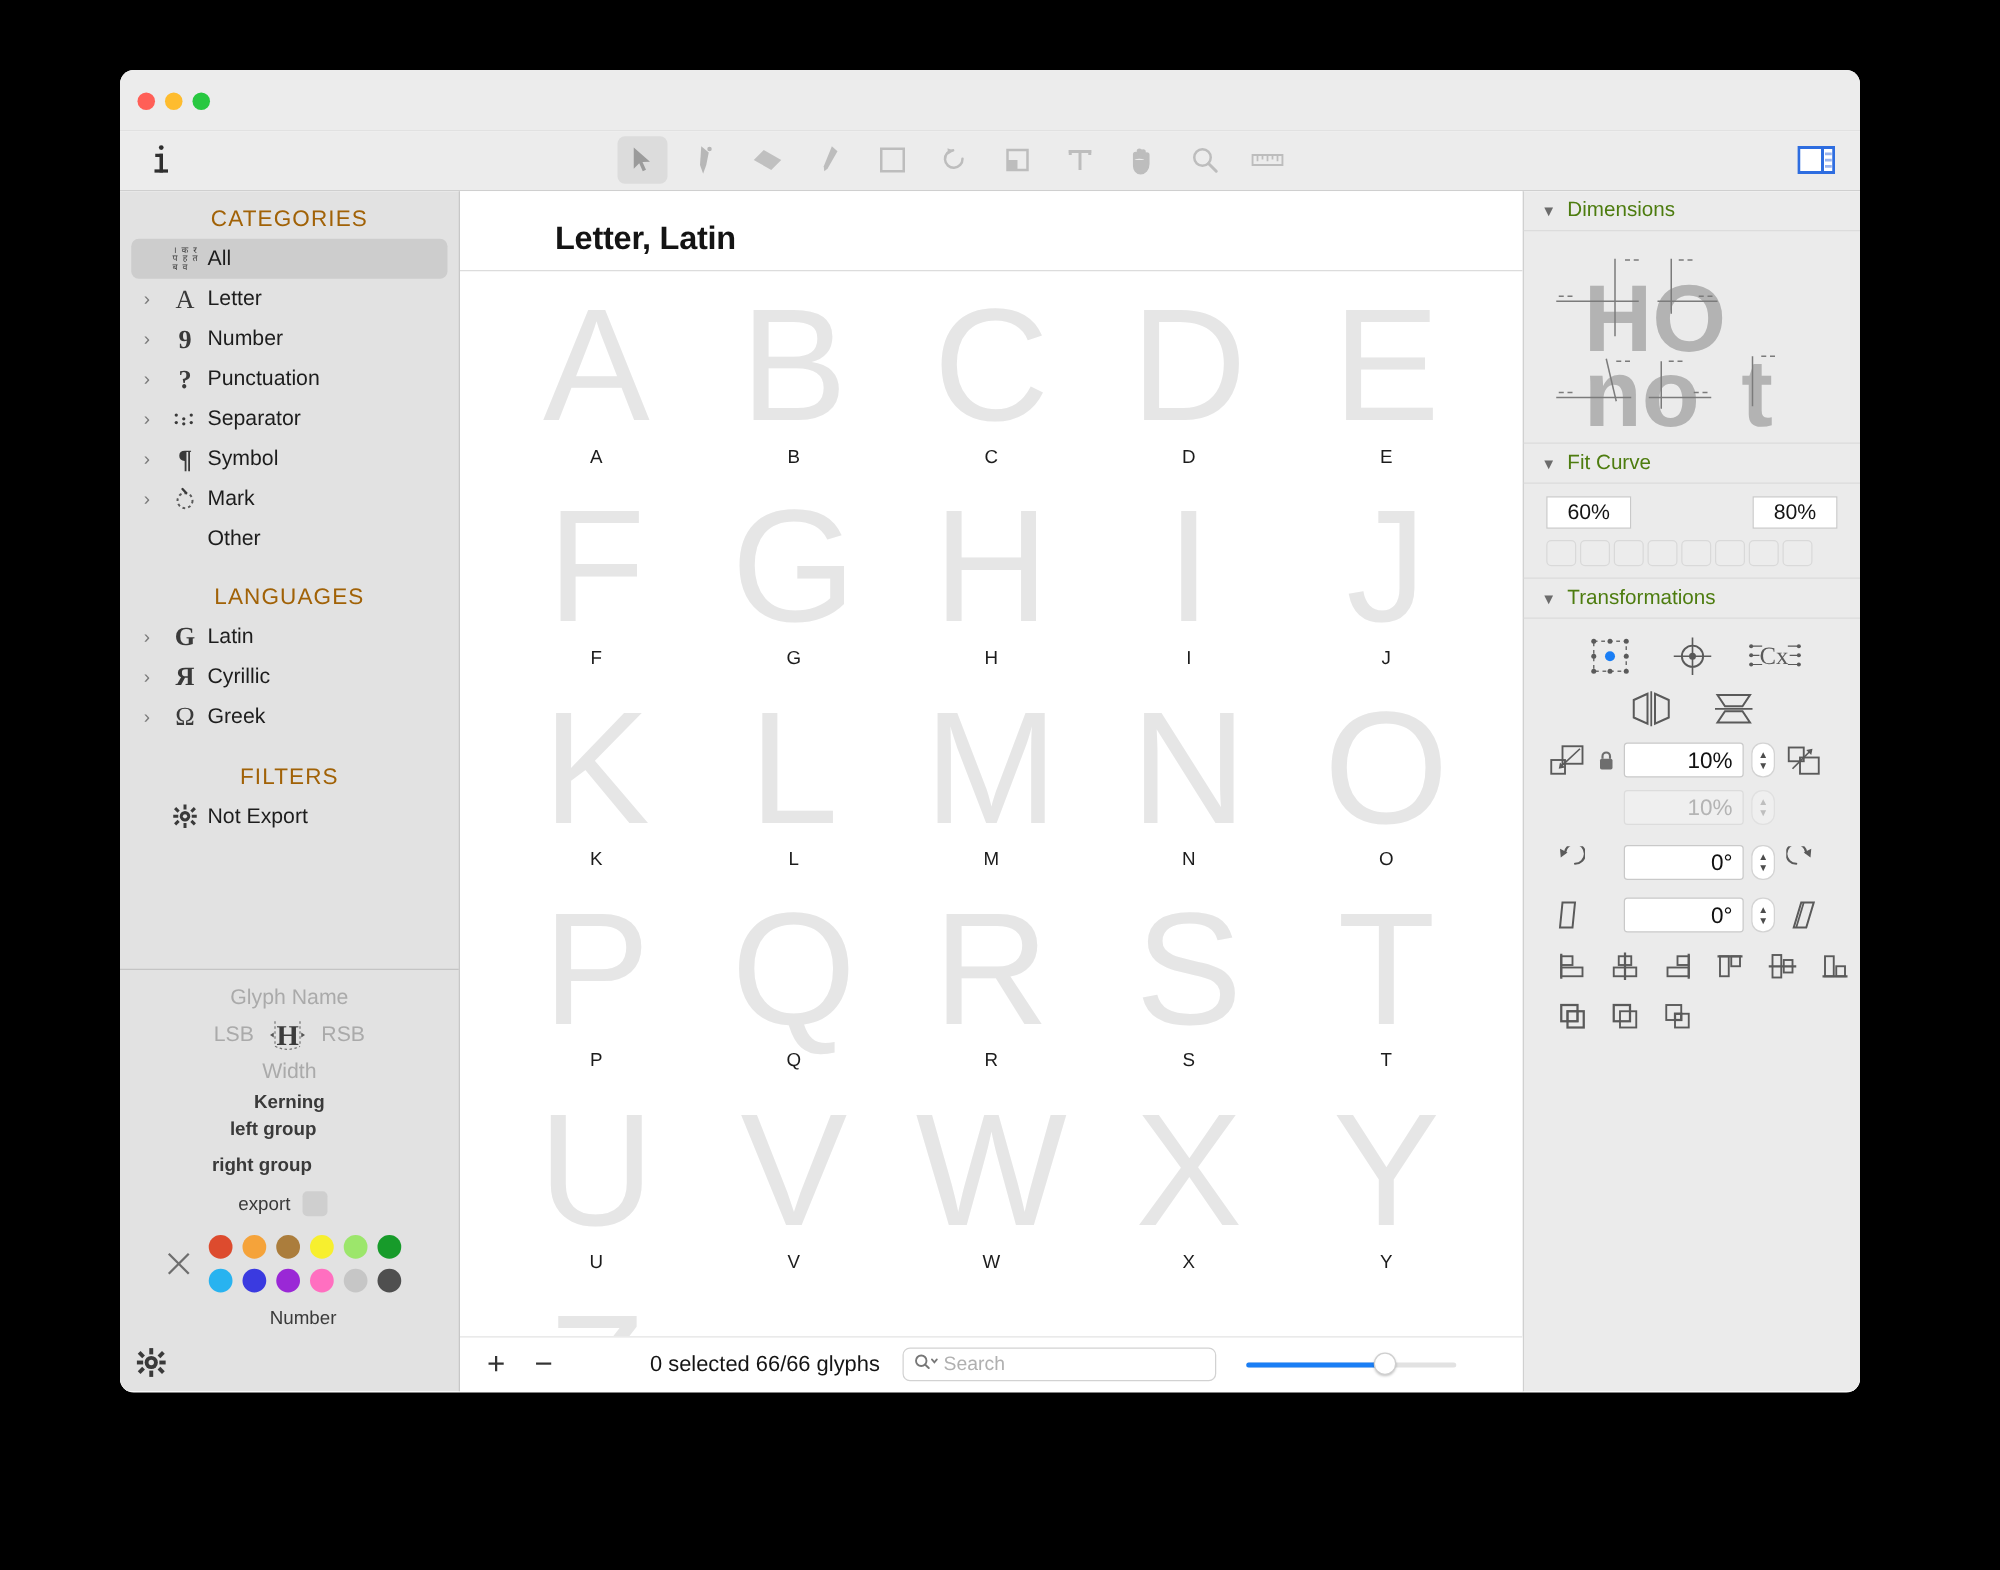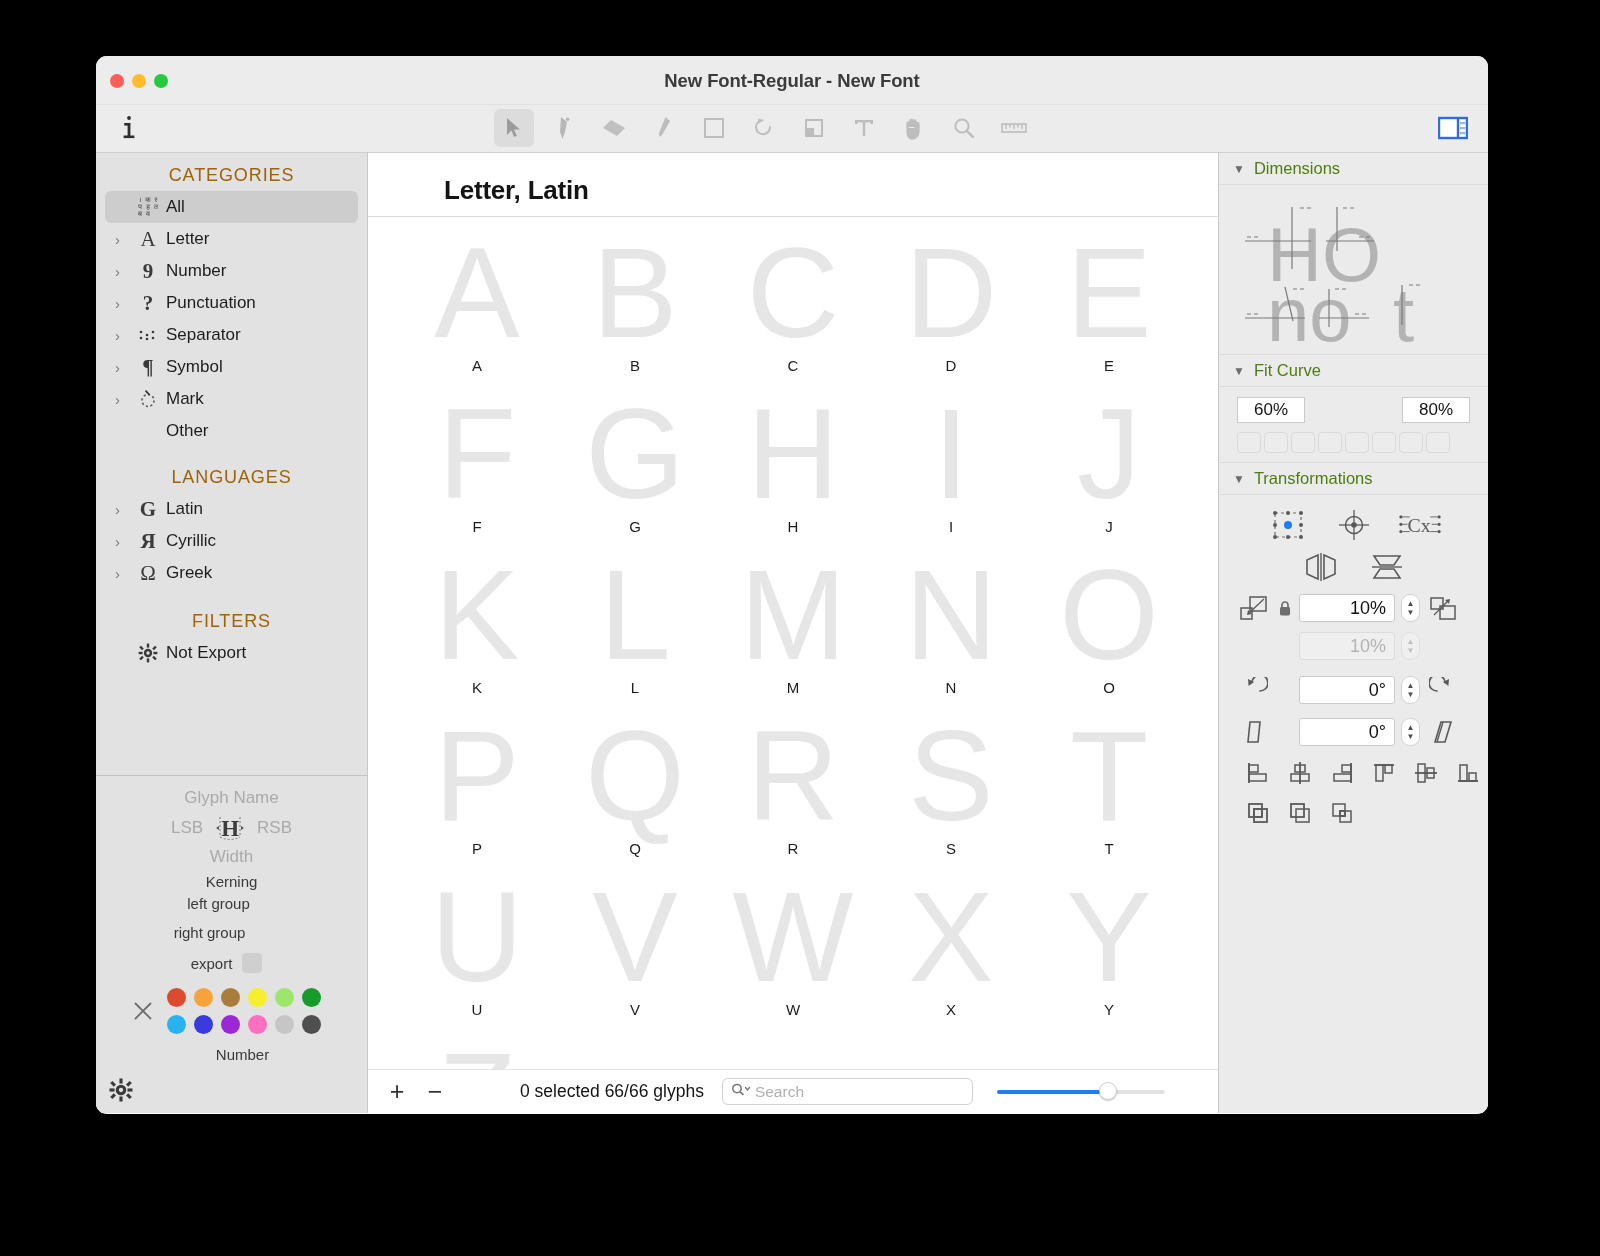--- a/index.html
+++ b/index.html
@@ -157,21 +157,21 @@
   }
   .gi-hbox {
     position: relative; width: 34px; height: 34px;
     display: flex; align-items: center; justify-content: center;
   }
   .gi-h {
     font-family: "Liberation Serif", serif;
     font-weight: bold; font-size: 23px; color: #3c3c3c;
     line-height: 1;
   }
-  .gi-sub { text-align: center; font-size: 15px; color: #3a3a3a; }
+  .gi-sub { text-align: center; font-size: 15px; color: #3a3a3a; font-weight: bold; }
   .gi-kern { margin-top: 6px; }
   .gi-lg   { margin-top: 5px; padding-right: 26px; }
   .gi-rg   { margin-top: 12px; padding-right: 44px; }
   .gi-exportrow {
     display: flex; align-items: center; justify-content: center;
     gap: 10px; margin-top: 12px; padding-right: 10px;
   }
   .gi-exportrow span { font-size: 15px; color: #3a3a3a; }
   .gi-checkbox {
     width: 20px; height: 20px; border-radius: 4px;
@@ -320,20 +320,21 @@
     border-bottom: 1px solid #dcdcdc;
   }
   .insp-head .tw { color: #6c6c6c; font-size: 12px; line-height: 1; }
   .insp-head .tt { font-size: 16.5px; color: #4d7c0f; }
 
   #dimensions-body {
     position: relative;
     height: 170px;
     overflow: hidden;
     border-bottom: 1px solid #dcdcdc;
+    font-weight: bold;
   }
   #fitcurve-body {
     position: relative;
     padding: 10px 0 9px 0;
     border-bottom: 1px solid #dcdcdc;
   }
   .fc-row {
     display: flex; justify-content: space-between;
     padding: 0 18px;
   }
@@ -407,21 +408,20 @@
 </head>
 <body>
 
 <div id="desktop">
 <div id="window">
 
   <div id="titlebar">
     <div class="traffic tl-close"></div>
     <div class="traffic tl-min"></div>
     <div class="traffic tl-max"></div>
-    <div id="window-title">New Font-Regular - New Font</div>
   </div>
 
   <div id="toolbar">
     <div id="info-btn">
       <svg width="16" height="28" viewBox="0 0 16 28">
         <circle cx="8" cy="4" r="1.9" fill="#2f2f2f"></circle>
         <rect x="6.6" y="9" width="2.8" height="15" fill="#2f2f2f"></rect>
         <rect x="3.2" y="9" width="6" height="2.6" fill="#2f2f2f"></rect>
         <rect x="2.6" y="21.5" width="10.8" height="2.6" fill="#2f2f2f"></rect>
       </svg>

